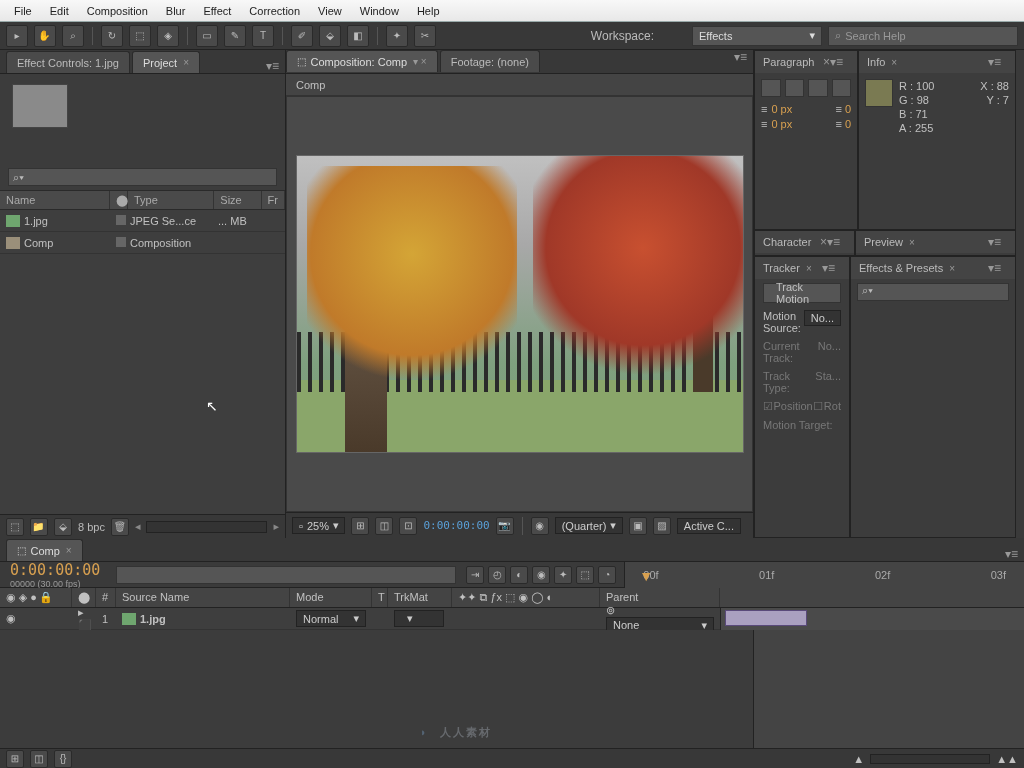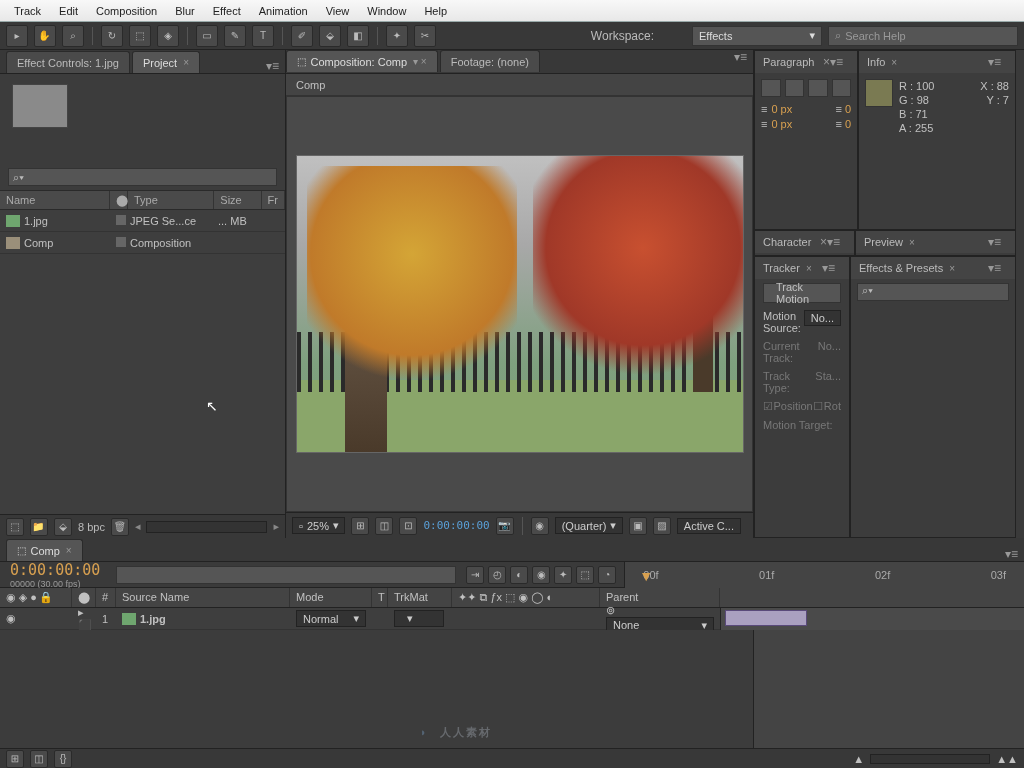--- a/index.html
+++ b/index.html
@@ -99,26 +99,26 @@
 .tl-body-right{flex:1;background:#444;position:relative;}
 .tl-footer{height:20px;background:#383838;border-top:1px solid #222;display:flex;align-items:center;padding:0 6px;gap:6px;}
 .cursor{position:absolute;left:206px;top:398px;color:#fff;font-size:14px;pointer-events:none;}
 .watermark{position:absolute;left:420px;bottom:24px;color:rgba(180,190,200,0.35);font-size:34px;font-weight:bold;letter-spacing:2px;}
 .fps-small{font-size:9px;color:#999;padding-left:10px;}
 </style>
 </head>
 <body>
 
 <div class="menubar">
-  <span>Track</span>
+  <span>File</span>
   <span>Edit</span>
   <span>Composition</span>
   <span>Blur</span>
   <span>Effect</span>
-  <span>Animation</span>
+  <span>Correction</span>
   <span>View</span>
   <span>Window</span>
   <span>Help</span>
 </div>
 
 <div class="toolbar">
   <div class="tbtn">▸</div>
   <div class="tbtn">✋</div>
   <div class="tbtn">⌕</div>
   <div class="tsep"></div>

